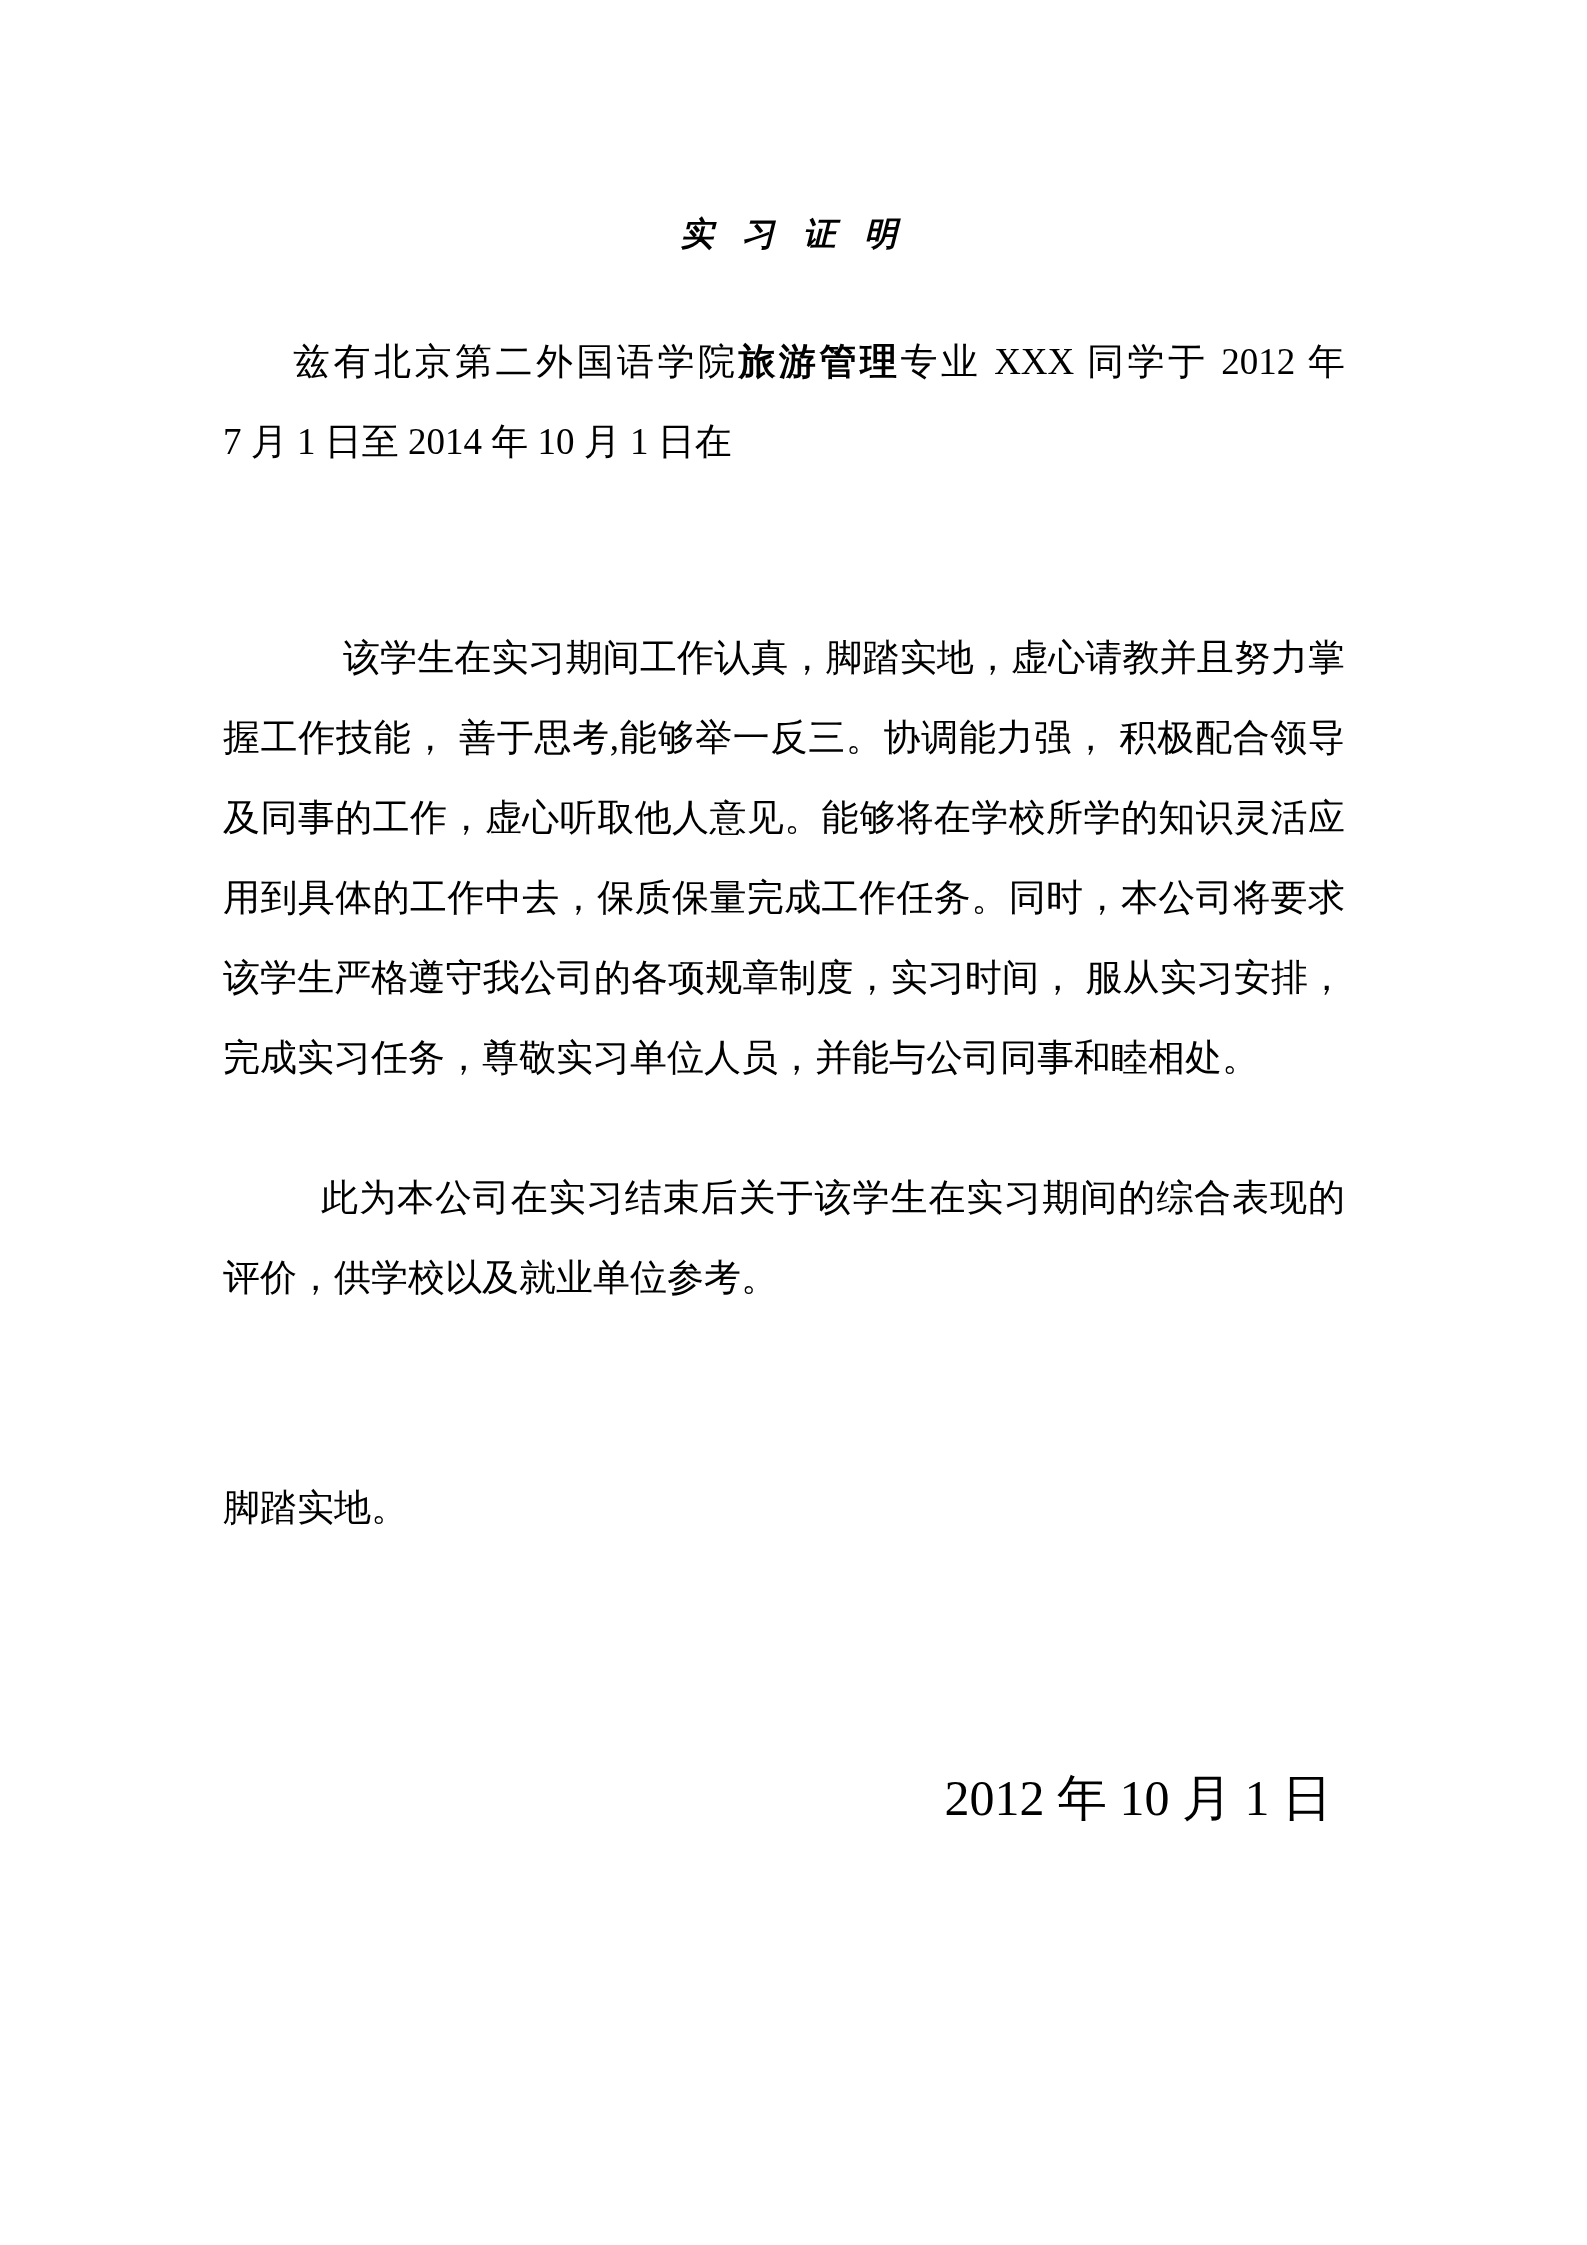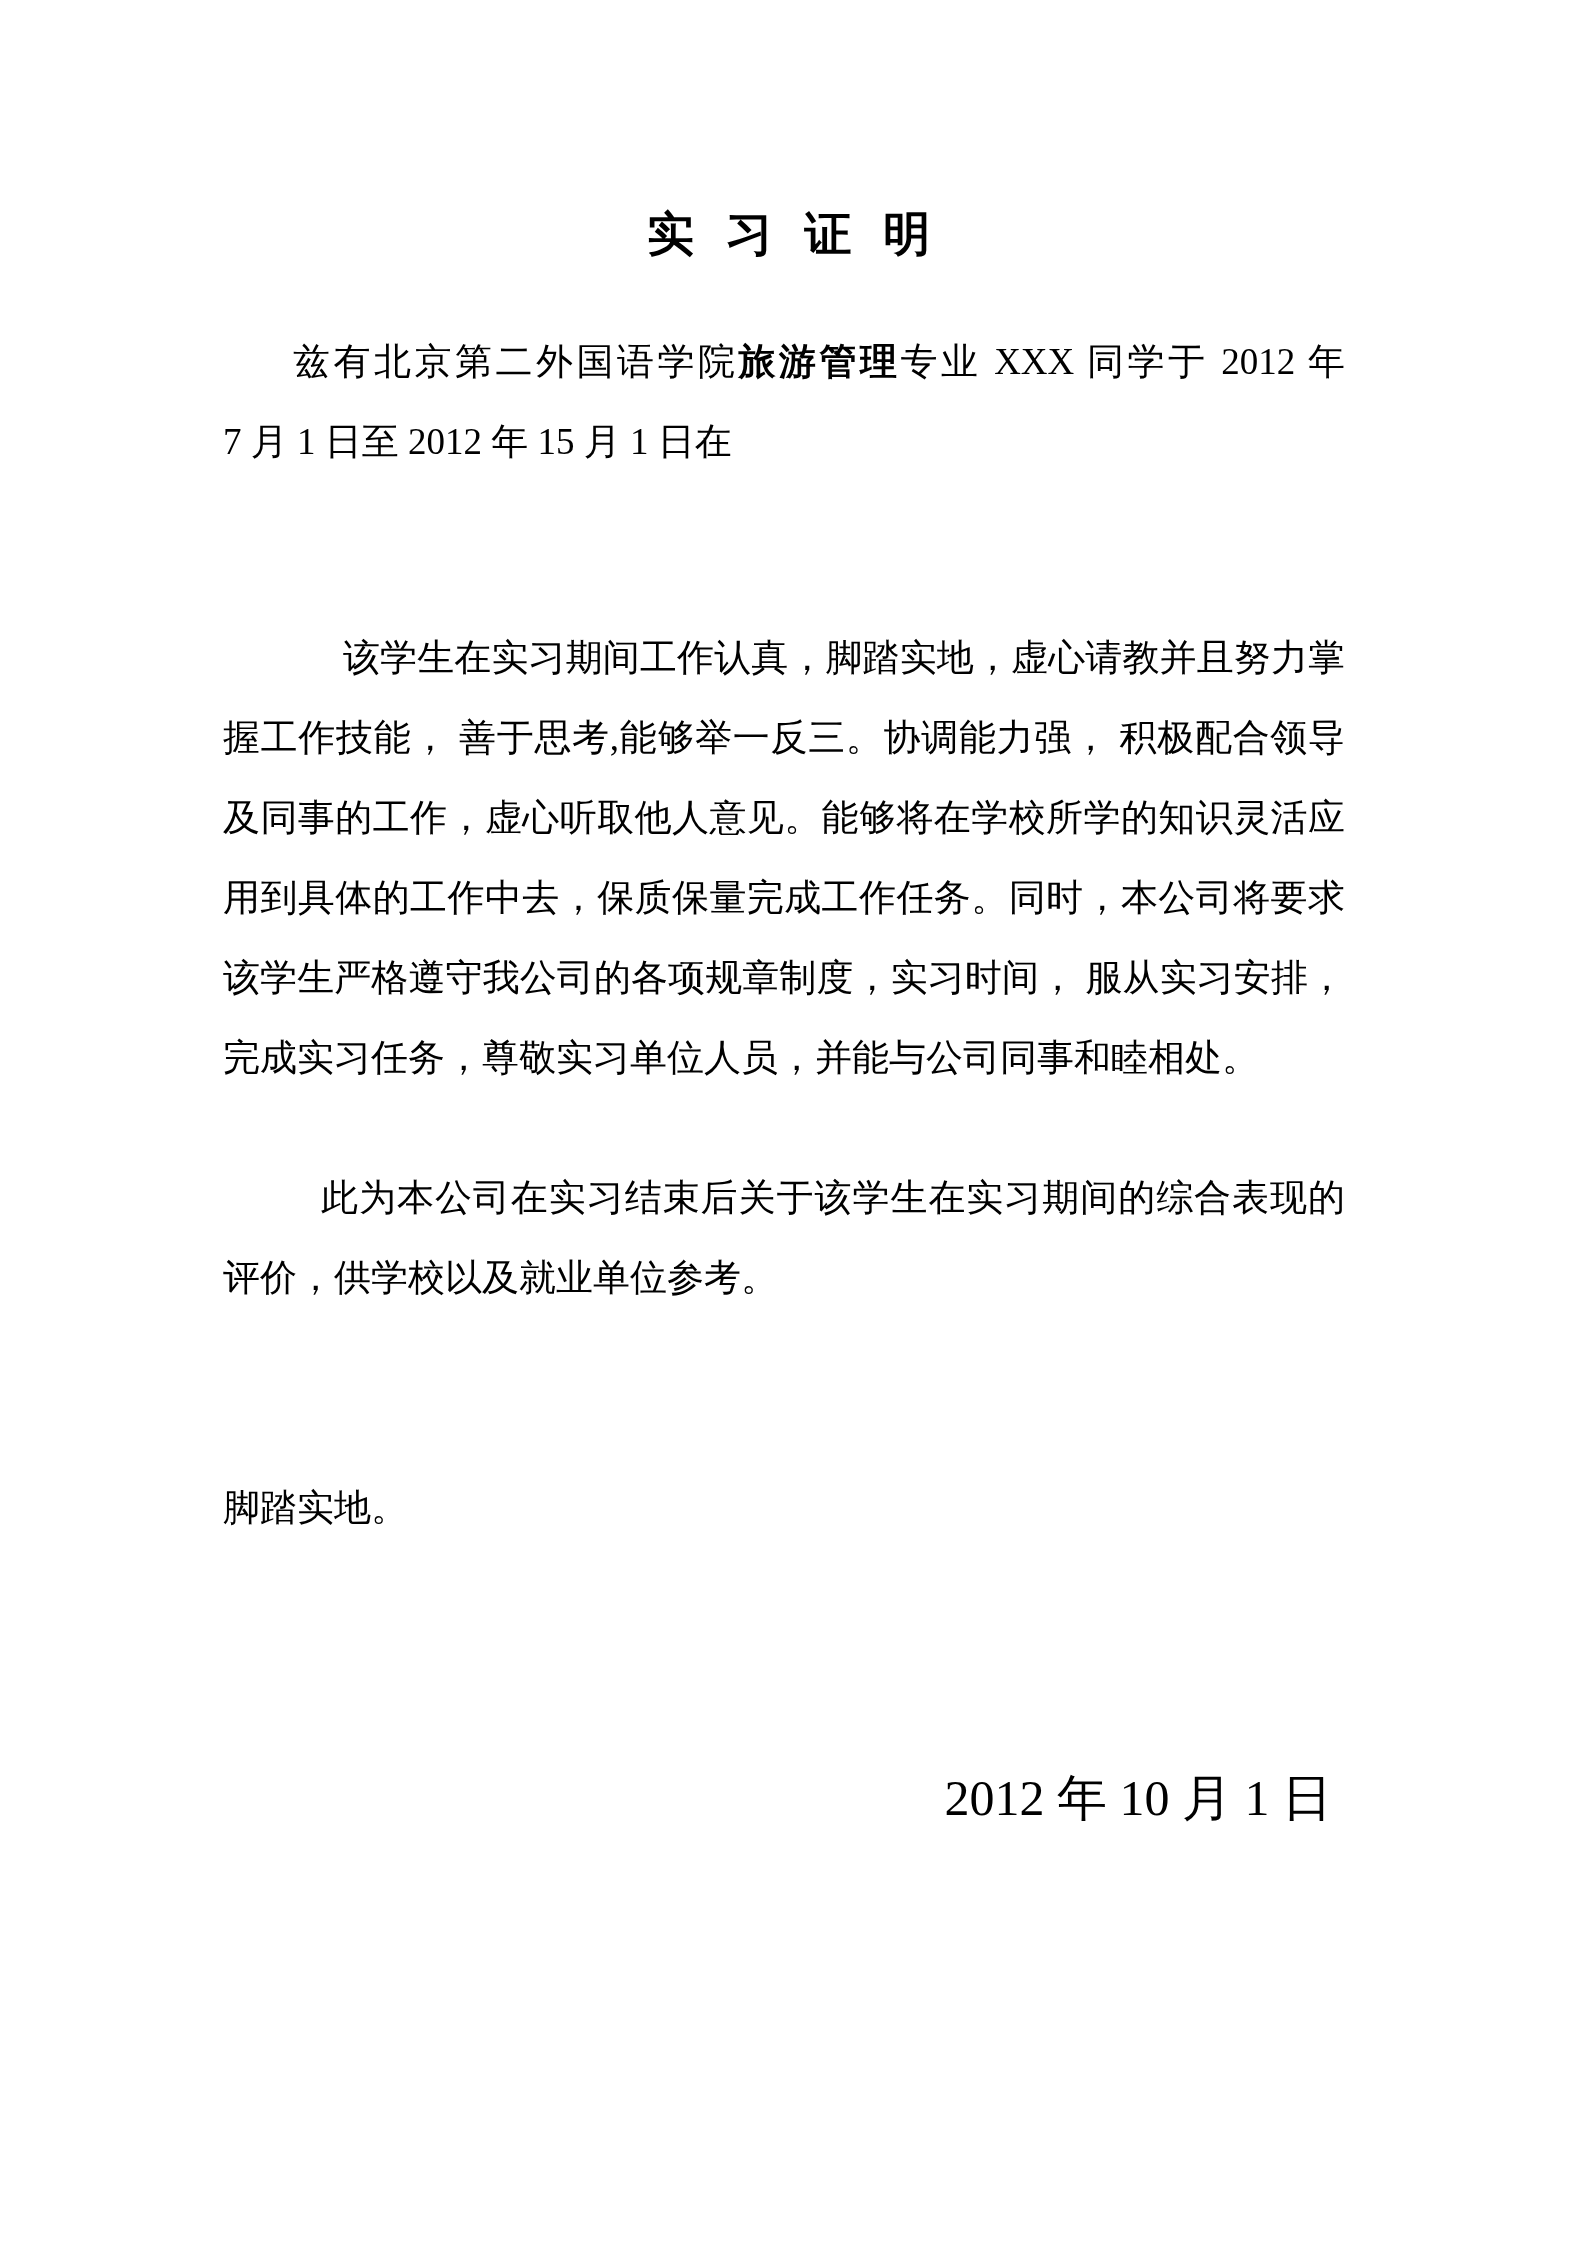--- a/index.html
+++ b/index.html
@@ -15,25 +15,26 @@
     color: #000000;
     font-family: "Liberation Serif", "DejaVu Serif", serif;
     overflow: hidden;
   }
   .doc-title {
     position: absolute;
     top: 203px;
     left: 0;
     width: 100%;
     text-align: center;
-    font-size: 47px;
+    font-size: 33px;
     font-weight: bold;
     letter-spacing: 10px;
     line-height: 62px;
     white-space: pre;
+    font-style: italic;
   }
   .body-text {
     position: absolute;
     left: 223px;
     width: 1122px;
     font-size: 37px;
     line-height: 80px;
   }
   .para-1 { top: 322px; }
   .para-blank { top: 520px; }
@@ -72,21 +73,21 @@
 </style>
 </head>
 <body>
 
 <div class="page">
 
   <div class="doc-title">实 习 证 明</div>
 
   <div class="body-text para-1">
     <div class="line line-fill indent-2"><span>兹有北京第二外国语学院</span><span class="bold-seg">旅游管理</span><span>专业 XXX 同学于 2012 年</span></div>
-    <div class="line">7 月 1 日至 2012 年 15 月 1 日在</div>
+    <div class="line">7 月 1 日至 2014 年 10 月 1 日在</div>
   </div>
 
 
   <div class="body-text para-2">
     <div class="line line-fill indent-3">该学生在实习期间工作认真，脚踏实地，虚心请教并且努力掌</div>
     <div class="line line-fill">握工作技能， 善于思考,能够举一反三。协调能力强， 积极配合领导</div>
     <div class="line line-fill">及同事的工作，虚心听取他人意见。能够将在学校所学的知识灵活应</div>
     <div class="line line-fill">用到具体的工作中去，保质保量完成工作任务。同时，本公司将要求</div>
     <div class="line line-fill">该学生严格遵守我公司的各项规章制度，实习时间， 服从实习安排，</div>
     <div class="line">完成实习任务，尊敬实习单位人员，并能与公司同事和睦相处。</div>

